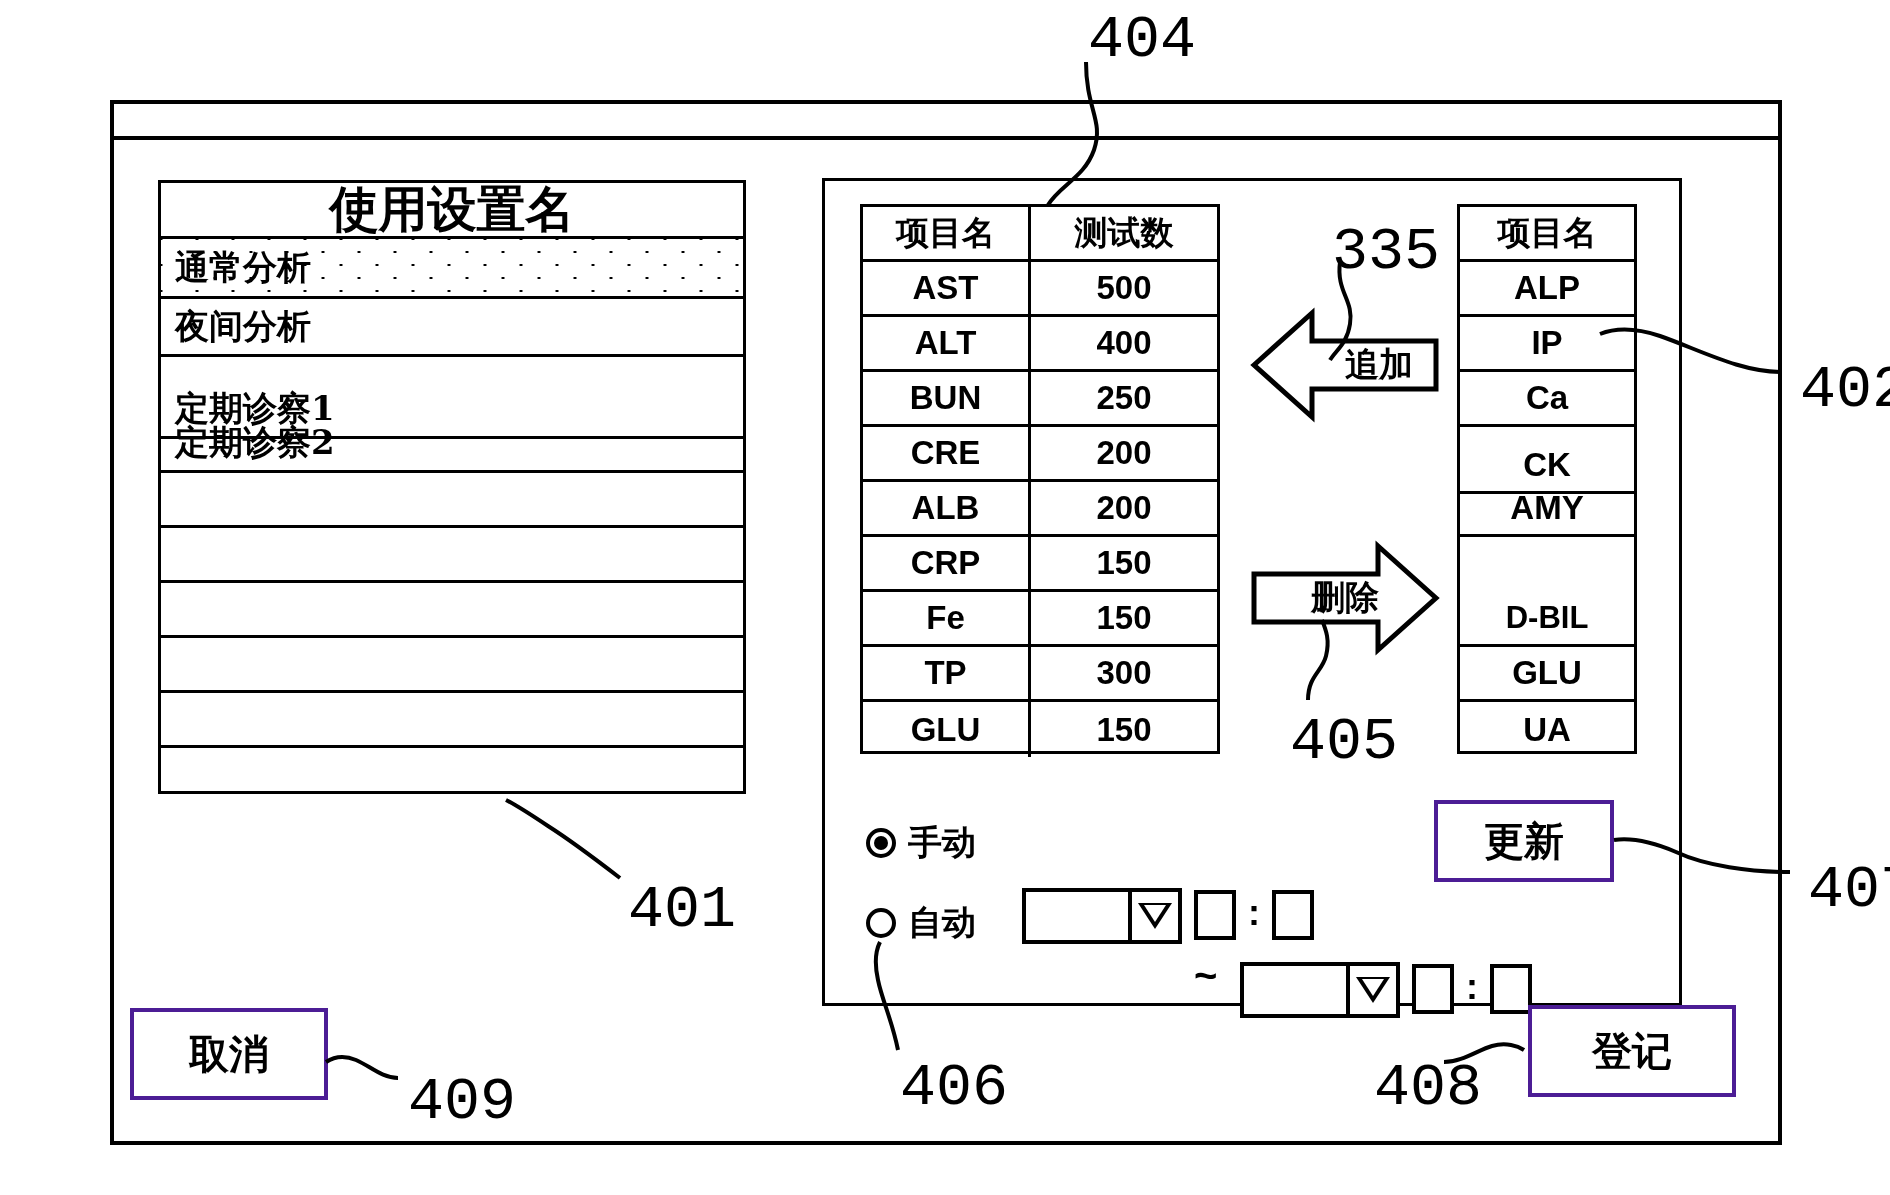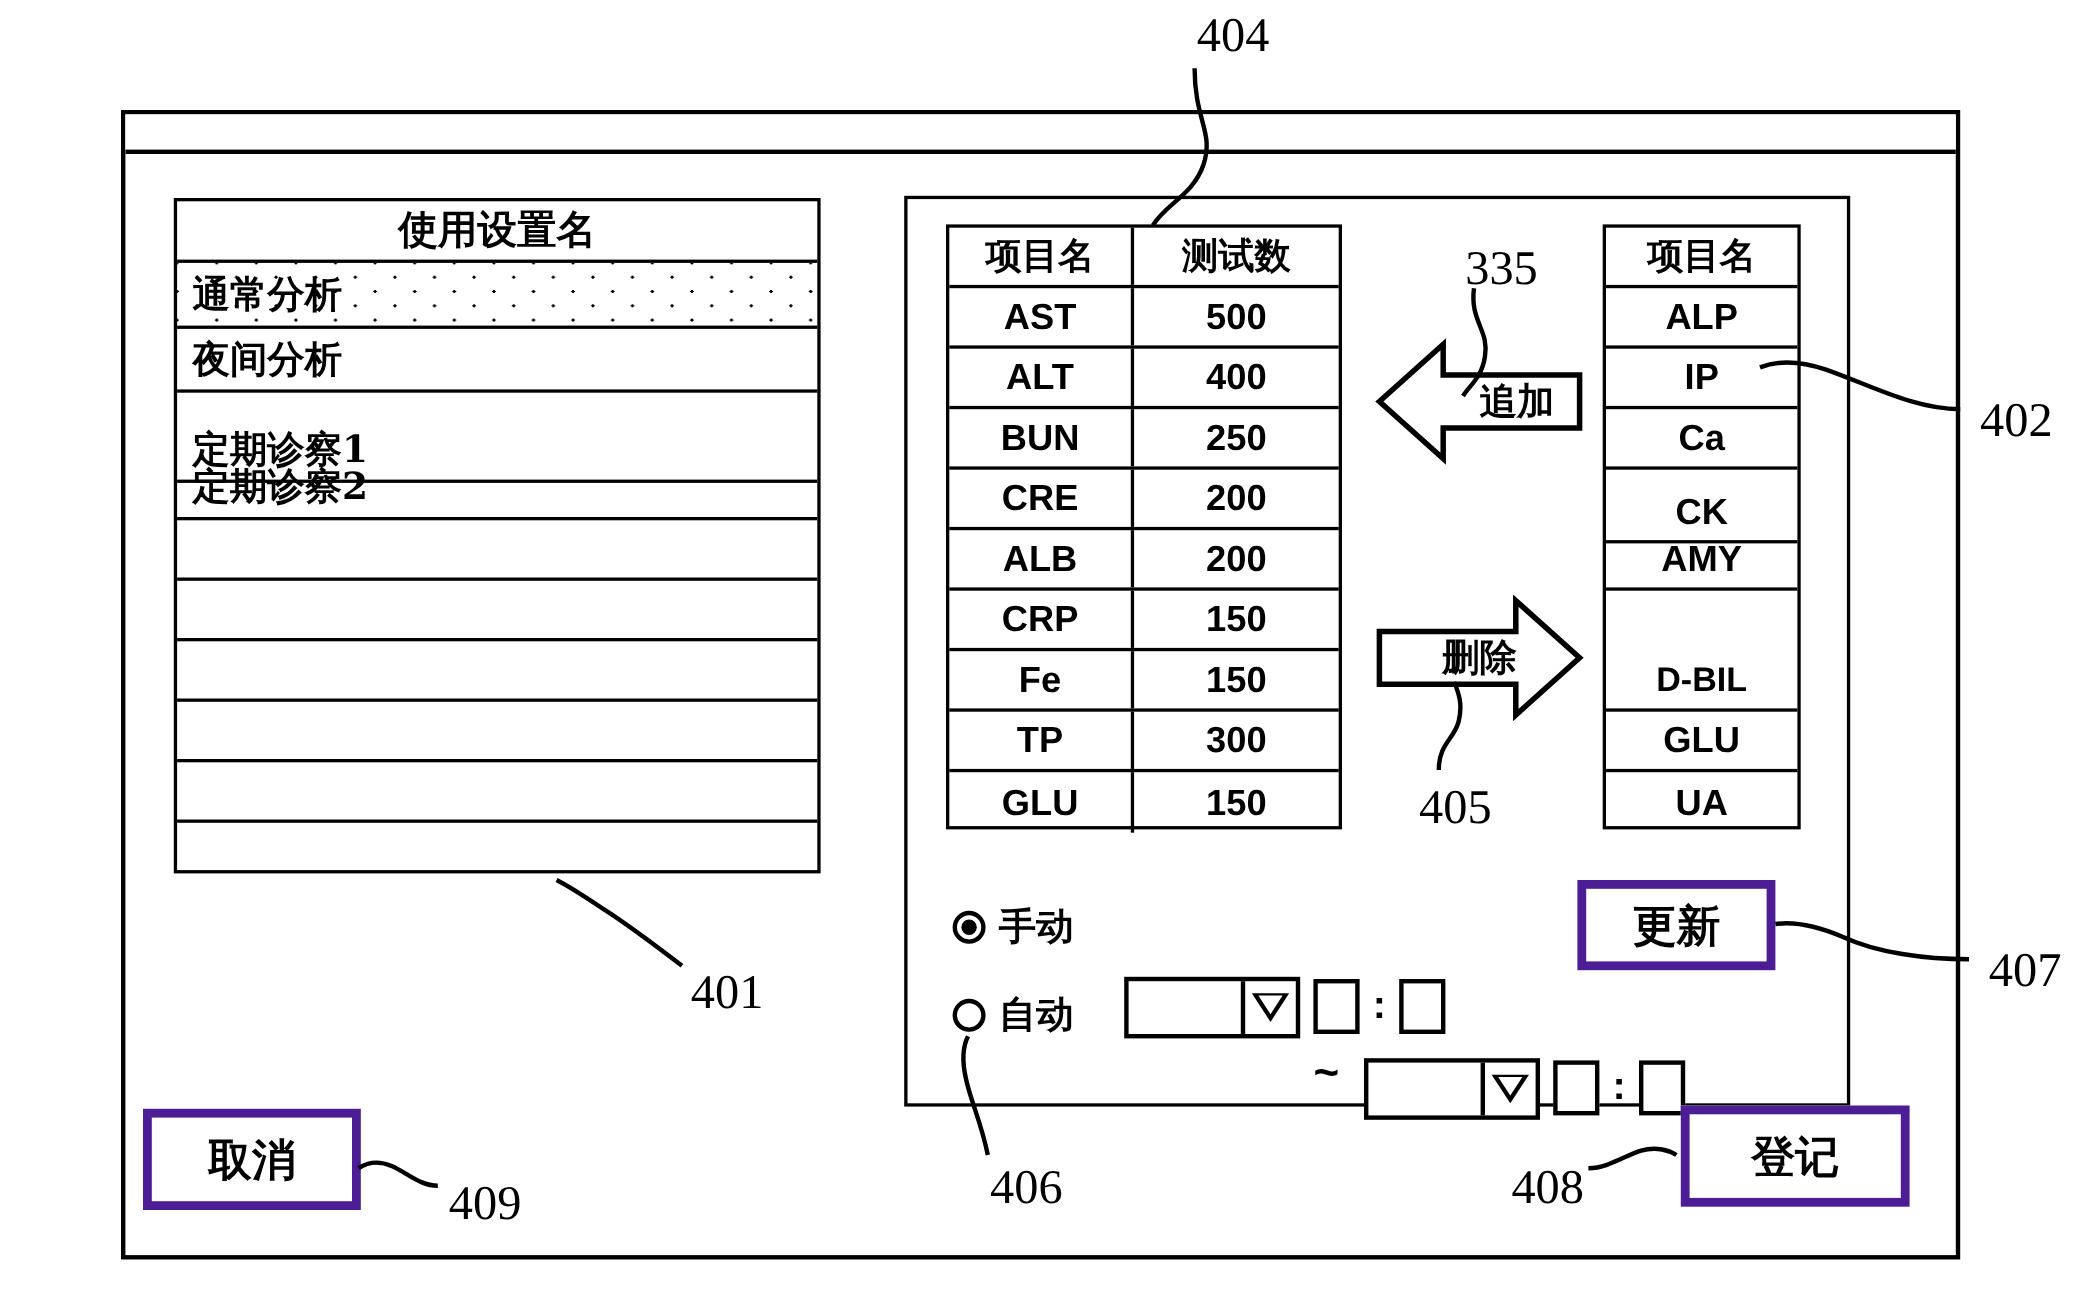--- a/index.html
+++ b/index.html
@@ -61,21 +61,21 @@
     box-sizing: border-box;
     border-bottom: 3px solid #000;
     display: flex;
     align-items: center;
     padding-left: 14px;
     font-size: 34px;
   }
   #sl-header {
     justify-content: center;
     padding-left: 0;
-    font-size: 36px;
+    font-size: 49px;
   }
   .sl-row.selected {
     background-image:
       radial-gradient(#000 1.6px, transparent 1.7px),
       radial-gradient(#000 1.6px, transparent 1.7px);
     background-size: 36px 26px, 36px 26px;
     background-position: 0 0, 18px 13px;
   }
 
   
@@ -231,37 +231,37 @@
   #tilde-2 { left: 1194px; top: 955px; }
   #combo-2 { left: 1240px; top: 962px; width: 160px; height: 56px; }
   #chk-2a  { left: 1412px; top: 964px; width: 42px; height: 50px; }
   #colon-2 { left: 1466px; top: 969px; }
   #chk-2b  { left: 1490px; top: 964px; width: 42px; height: 50px; }
 
   
   .btn {
     position: absolute;
     box-sizing: border-box;
-    border: 8px solid #4c1d95;
+    border: 4px solid #4c1d95;
     background: #fff;
     display: flex;
     align-items: center;
     justify-content: center;
     font-size: 40px;
     font-family: Liberation Serif, serif;
   }
   #btn-update { left: 1434px; top: 800px; width: 180px; height: 82px; }
   #btn-cancel { left: 130px;  top: 1008px; width: 198px; height: 92px; }
   #btn-register { left: 1528px; top: 1005px; width: 208px; height: 92px; }
 
   
   .ref {
     position: absolute;
-    font-family: Liberation Serif, serif;
-    font-size: 44px;
+    font-family: Liberation Mono, monospace;
+    font-size: 60px;
     font-weight: 400;
     line-height: 1;
     white-space: nowrap;
   }
   .leader { position: absolute; overflow: visible; }
   svg { display: block; }
 </style>
 </head>
 <body>
 

